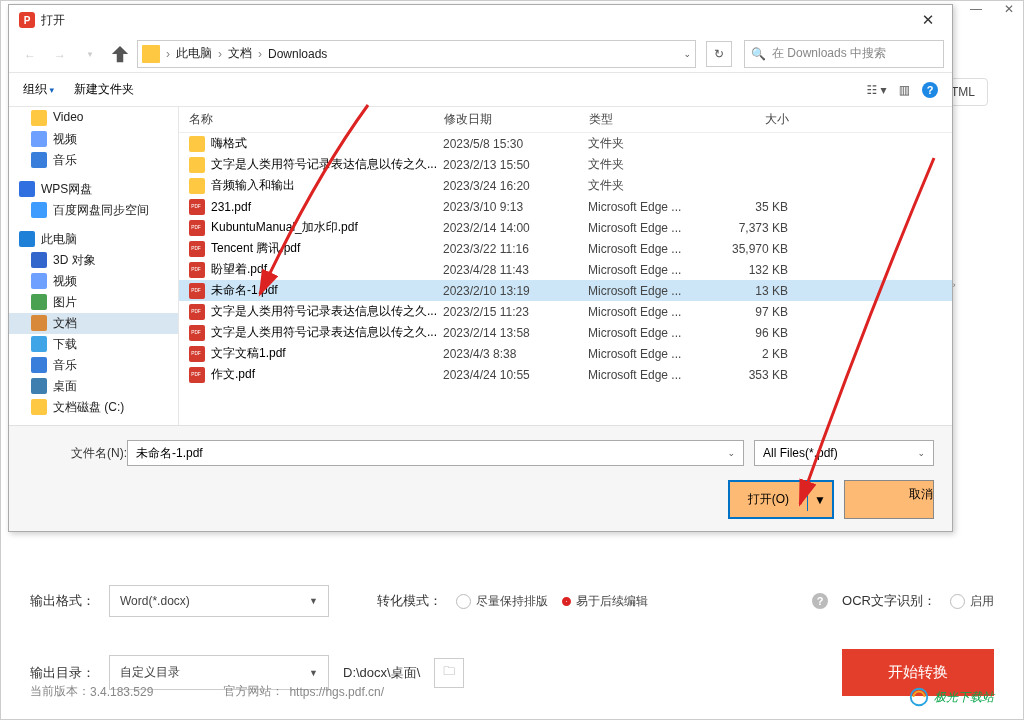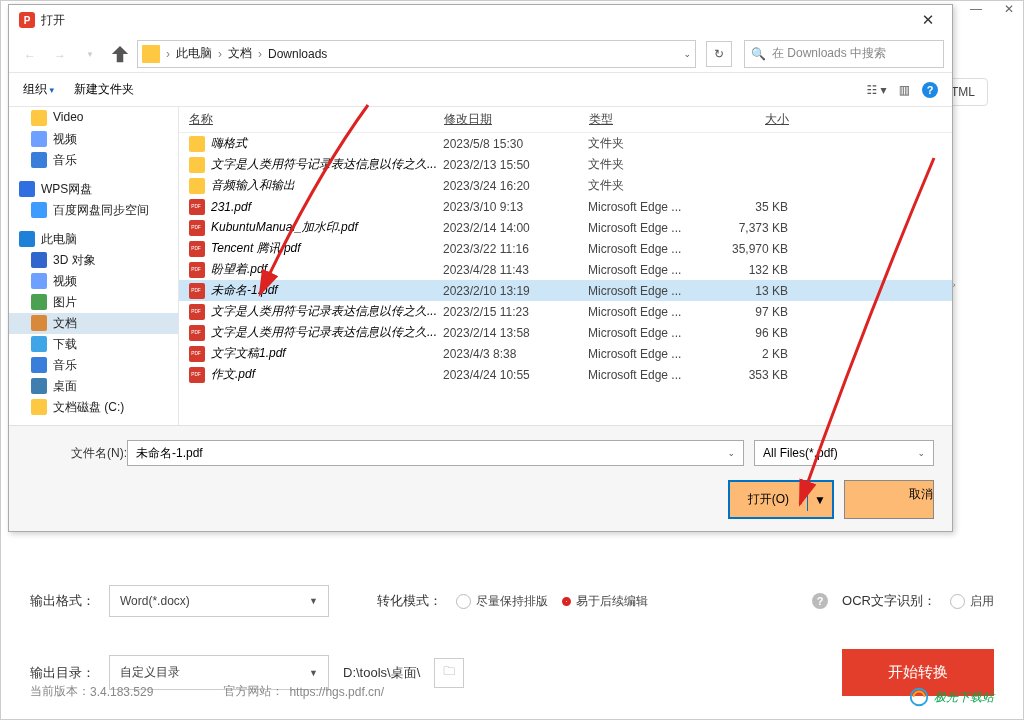--- a/index.html
+++ b/index.html
@@ -56,33 +56,33 @@
 .ico-music{background:#3a7edb;}
 .ico-wps{background:#2f6fe0;}
 .ico-baidu{background:#3e9cff;}
 .ico-pc{background:#1f80d8;}
 .ico-3d{background:#36c;}
 .ico-img{background:#4aa152;}
 .ico-doc{background:#d88a3a;}
 .ico-dl{background:#3fa5e6;}
 .ico-desk{background:#3e7fb0;}
 .listpane{flex:1;display:flex;flex-direction:column;}
-.list-head{display:flex;height:26px;align-items:center;border-bottom:1px solid #eee;color:#444;padding-left:10px;text-decoration:underline;}
+.list-head{display:flex;height:26px;align-items:center;border-bottom:1px solid #eee;color:#444;padding-left:10px;}
 .col-name{width:255px;}
 .col-date{width:145px;}
 .col-type{width:130px;}
 .col-size{width:70px;text-align:right;}
 .list-rows{flex:1;overflow:auto;}
 .frow{display:flex;align-items:center;height:21px;padding-left:10px;cursor:pointer;}
 .frow.selected{background:#cde6f7;}
 .frow .fico{width:16px;height:16px;margin-right:6px;border-radius:2px;}
 .ico-folder{background:#ffc843;}
 .ico-pdf{background:#d23b2e;position:relative;}
 .ico-pdf::after{content:"PDF";color:#fff;font-size:6px;position:absolute;left:1px;top:4px;transform:scale(.8);}
-.cell-name{width:232px;white-space:nowrap;overflow:hidden;text-overflow:ellipsis;font-style:italic;}
+.cell-name{width:232px;white-space:nowrap;overflow:hidden;text-overflow:ellipsis;}
 .cell-date{width:145px;color:#444;}
 .cell-type{width:130px;color:#444;white-space:nowrap;overflow:hidden;text-overflow:ellipsis;}
 .cell-size{width:70px;text-align:right;color:#444;}
 .dialog-footer{border-top:1px solid #e0e0e0;background:#f6f6f6;padding:14px 18px 12px 18px;}
 .fn-row{display:flex;align-items:center;}
 .fn-label{width:100px;text-align:right;color:#333;}
 .fn-input{flex:1;border:1px solid #aaa;height:26px;padding:0 8px;display:flex;align-items:center;justify-content:space-between;background:#fff;}
 .filter{width:180px;border:1px solid #aaa;height:26px;padding:0 8px;display:flex;align-items:center;justify-content:space-between;background:#fff;margin-left:10px;}
 .btn-row{display:flex;justify-content:flex-end;gap:10px;margin-top:14px;}
 .winbtn{border:1px solid #888;background:#fdba74;padding:5px 0;cursor:pointer;}
@@ -131,21 +131,21 @@
           <span class="radio-circle"></span>
           <span>启用</span>
         </label>
     </div>
     <div class="row" style="margin-bottom:0;">
       <span class="field-label">输出目录：</span>
       <div class="select-box">
         <span>自定义目录</span>
           <span class="chev">▼</span>
       </div>
-      <span class="field-label">D:\tools\桌面\</span>
+      <span class="field-label">D:\docx\桌面\</span>
       <div class="folder-btn">
           <span>🗀</span>
         </div>
       <span style="flex:1"></span>
       <button class="convert-btn">开始转换</button>
     </div>
   </div>
 
   <div class="footer">
     <span>当前版本：</span>

